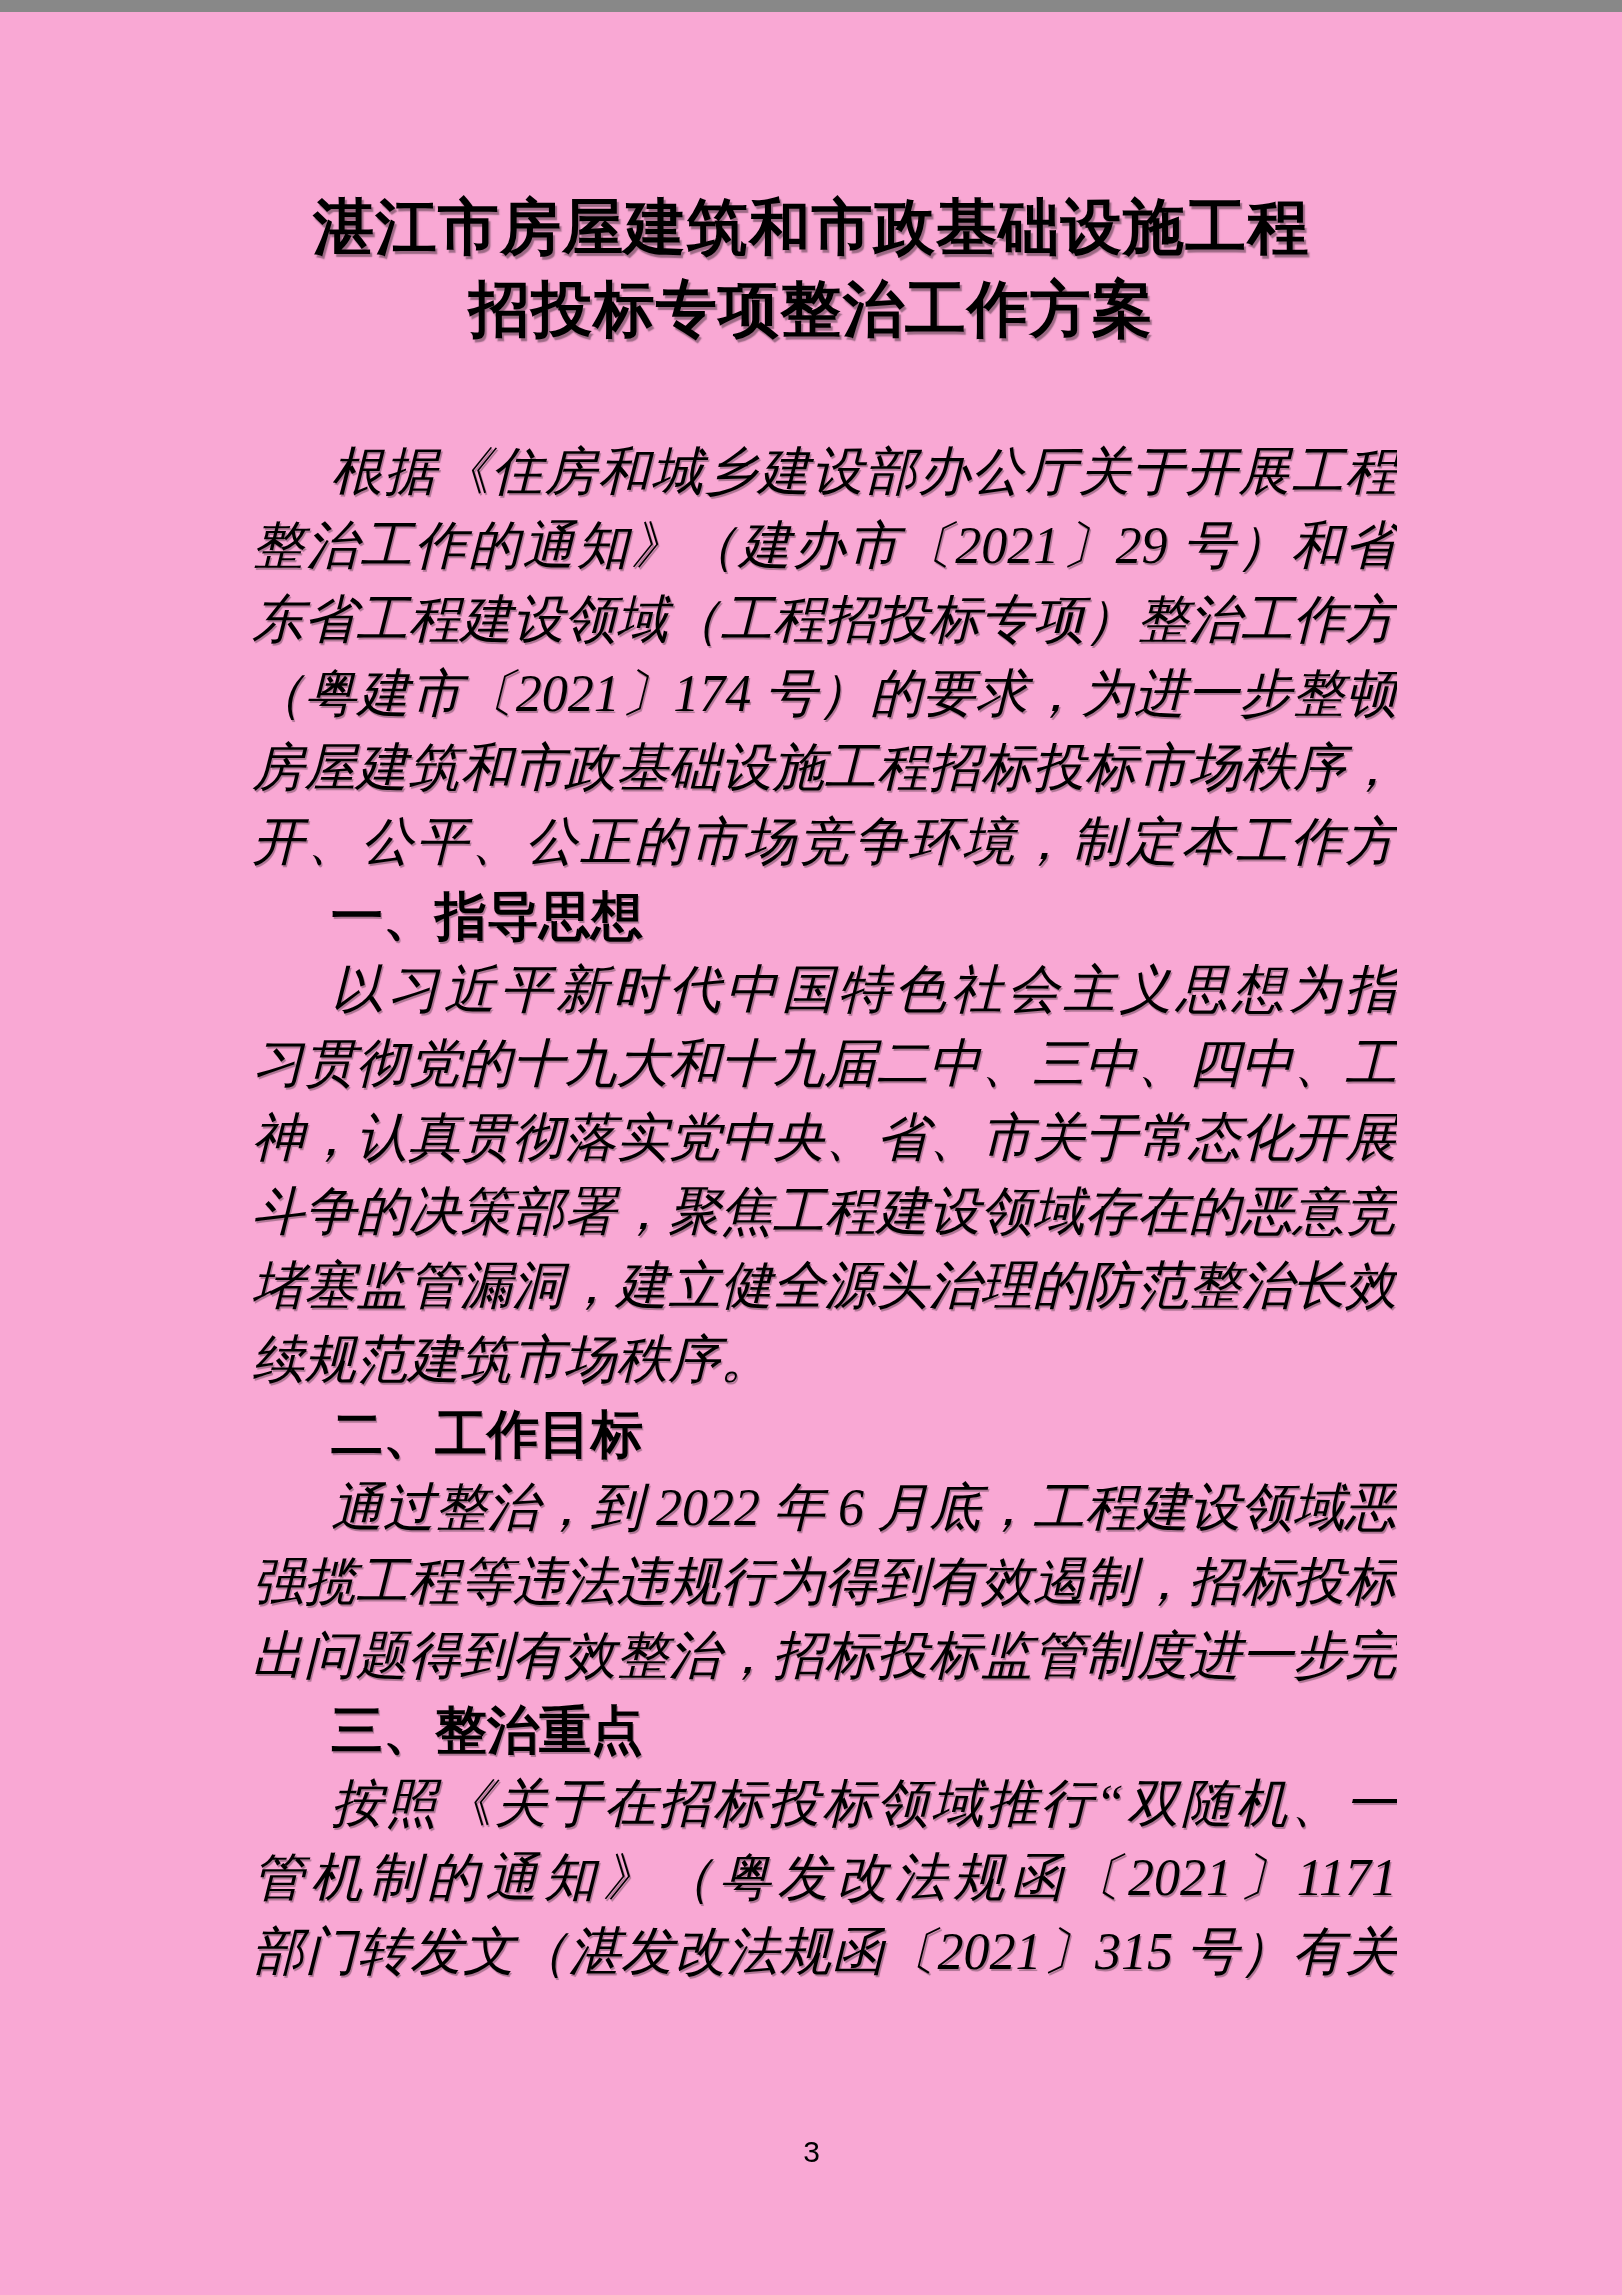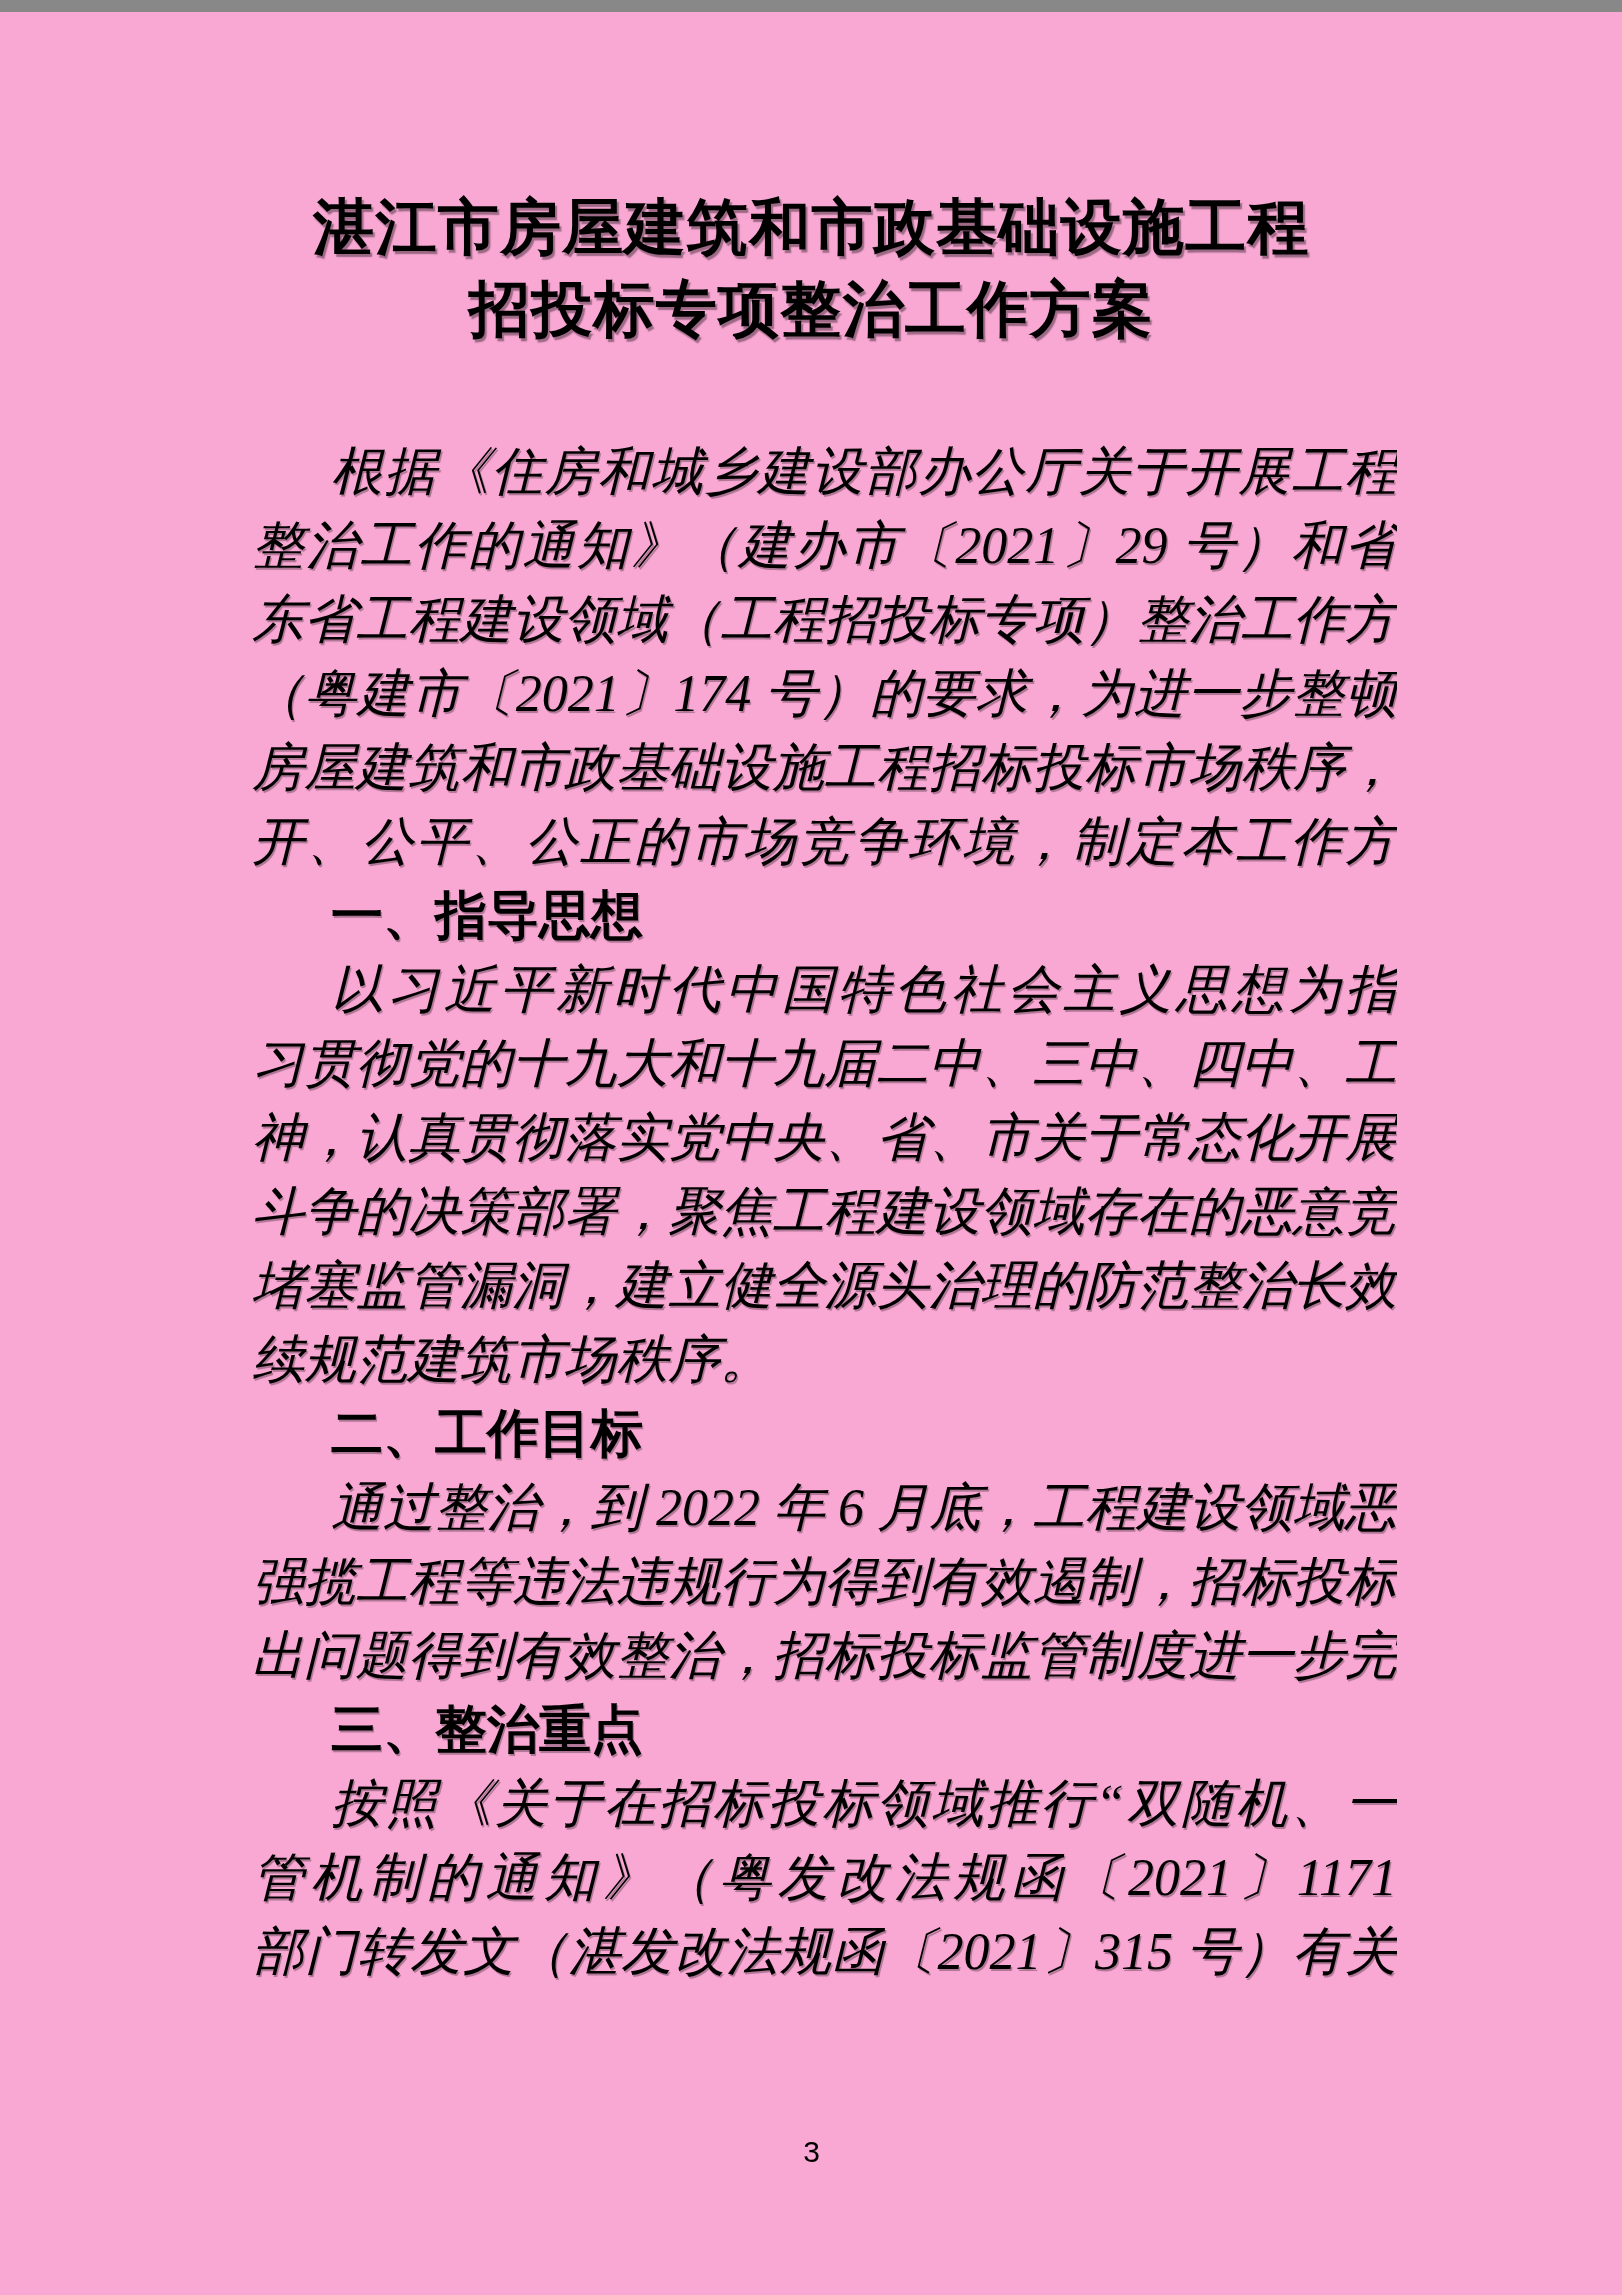--- a/index.html
+++ b/index.html
@@ -49,21 +49,21 @@
     font-style: italic;
     text-shadow: 1.3px 2px 0.7px rgba(0,0,0,0.30);
   }
   .line.indent {
     text-indent: 79px;
   }
   .line.para-end {
     text-align-last: left;
   }
   .heading-line {
-    font-family: Liberation Serif, serif;
+    font-family: Liberation Sans, sans-serif;
     font-style: normal;
     font-weight: bold;
     text-indent: 79px;
     text-align-last: left;
     text-shadow: 1.3px 2px 0.7px rgba(0,0,0,0.30);
   }
   .page-footer {
     position: absolute;
     top: 2120px;
     left: 0;

